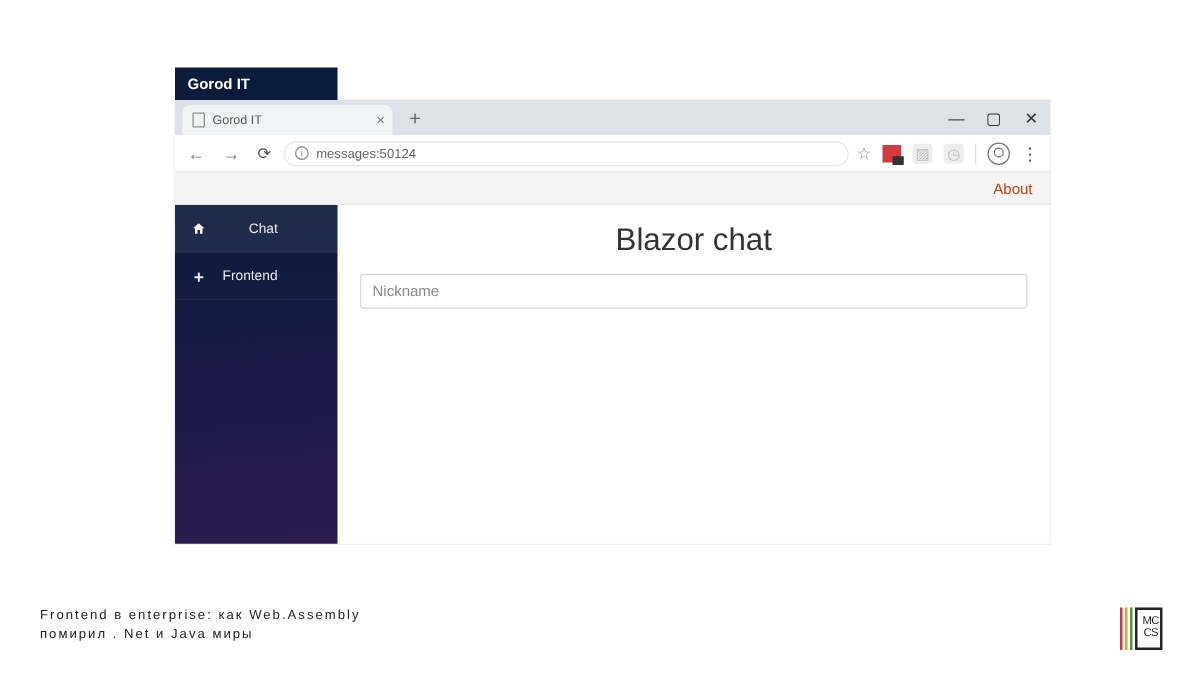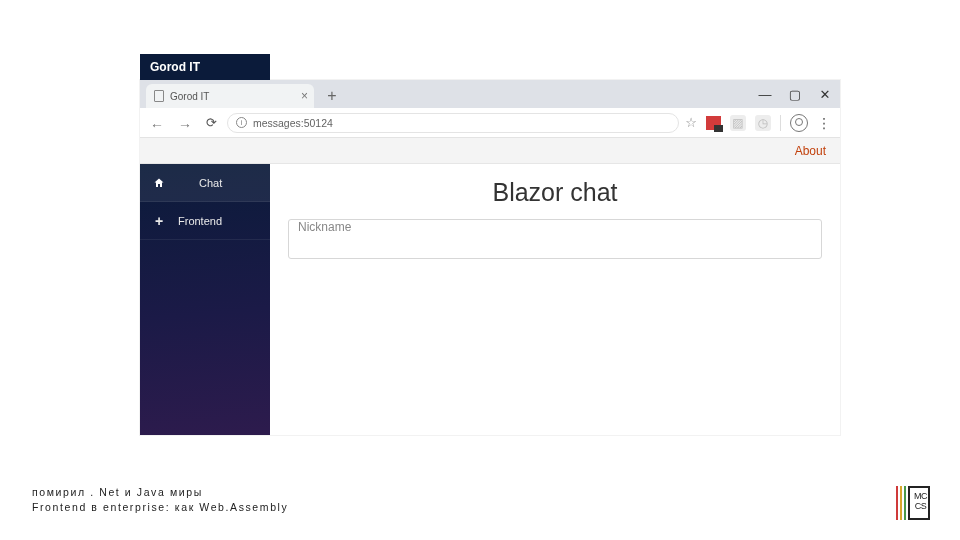--- a/index.html
+++ b/index.html
@@ -159,25 +159,26 @@
     .side-icon { width: 14px; display: flex; justify-content: center; font-size: 12px; }
     .main-panel {
       flex: 1;
       padding: 14px 18px;
     }
     .main-panel h1 { font-size: 25px; font-weight: 400; color: #333; margin-bottom: 12px; text-align: center; }
     .nick-input {
       width: 100%;
       border: 1px solid #d7d7d7;
       border-radius: 3px;
-      height: 40px;
+      height: 28px;
       font-size: 12px;
       color: #888;
       padding: 0 9px;
       display: flex;
+      align-items: center;
       margin-bottom: 6px;
     }
     .empty-msg { font-size: 11px; color: #444; }
     .footer-text {
       position: absolute;
       bottom: 24px;
       left: 32px;
       font-size: 10.5px;
       letter-spacing: 1.6px;
       color: #222;
@@ -262,22 +263,22 @@
         <h1>Blazor chat</h1>
         <div class="nick-input">
           <span>Nickname</span>
         </div>
       </div>
     </div>
   </div>
 </div>
 
 <div class="footer-text">
+  <div>Frontend в enterprise: как Web.Assembly</div>
   <div>помирил . Net и Java миры</div>
-  <div>Frontend в enterprise: как Web.Assembly</div>
 </div>
 
 <div class="logo">
   <span class="bar r"></span>
   <span class="bar y"></span>
   <span class="bar g"></span>
   <span class="box"></span>
   <span class="letters">MC<br>CS</span>
 </div>
 

